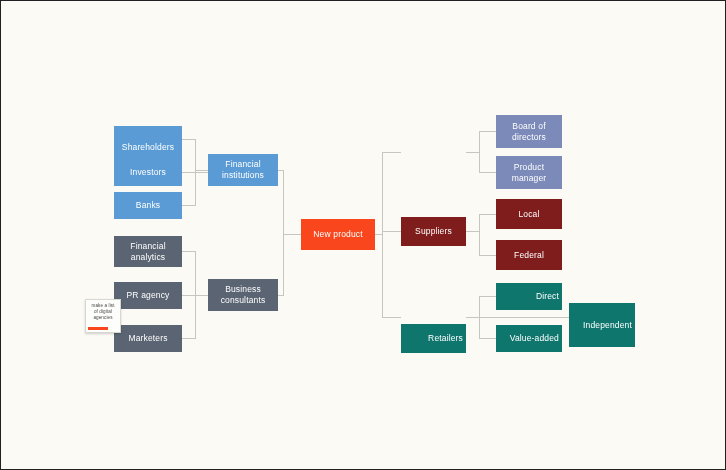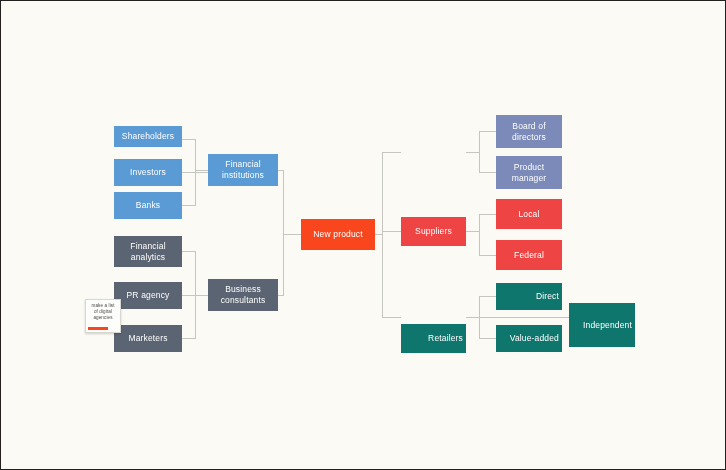--- a/index.html
+++ b/index.html
@@ -38,21 +38,21 @@
     font-size: 8.5px;
     line-height: 11px;
     letter-spacing: 0.15px;
     padding: 2px 3px;
     white-space: pre-line;
     user-select: none;
   }
   .node.blue-light { background: #5b9bd5; }
   .node.blue-mid   { background: #7b8ab8; }
   .node.gray-dark  { background: #5a6472; }
-  .node.gray-light { background: #ef4444; }
+  .node.gray-light { background: #7f1d1d; }
   .node.navy       { background: #0f766e; justify-content: flex-end; }
   .node.orange     { background: #f9461c; }
 
   .sticky-note {
     position: absolute;
     box-sizing: border-box;
     background: #fdfdfb;
     border: 1px solid #d8d8d2;
     box-shadow: 0 1px 2px rgba(0,0,0,0.18);
     padding: 3px 2px 2px 2px;
@@ -114,21 +114,21 @@
       <path d="M478 254.5 L495 254.5"></path>
 
       <path d="M465 316.5 L478 316.5"></path>
       <path d="M478 295.5 L478 337.5"></path>
       <path d="M478 295.5 L495 295.5"></path>
       <path d="M478 337.5 L495 337.5"></path>
       <path d="M465 316.5 L568 316.5"></path>
     </g>
   </svg>
 
-  <div class="node blue-light" style="left:113px; top:125px; width:68px; height:21px;">
+  <div class="node blue-light" style="left:113px; top:125px; width:68px; height:43px;">
     <span>Shareholders</span>
   </div>
   <div class="node blue-light" style="left:113px; top:158px; width:68px; height:27px;">
     <span>Investors</span>
   </div>
   <div class="node blue-light" style="left:113px; top:191px; width:68px; height:27px;">
     <span>Banks</span>
   </div>
   <div class="node blue-light" style="left:207px; top:153px; width:70px; height:32px;">
     <span>Financial

